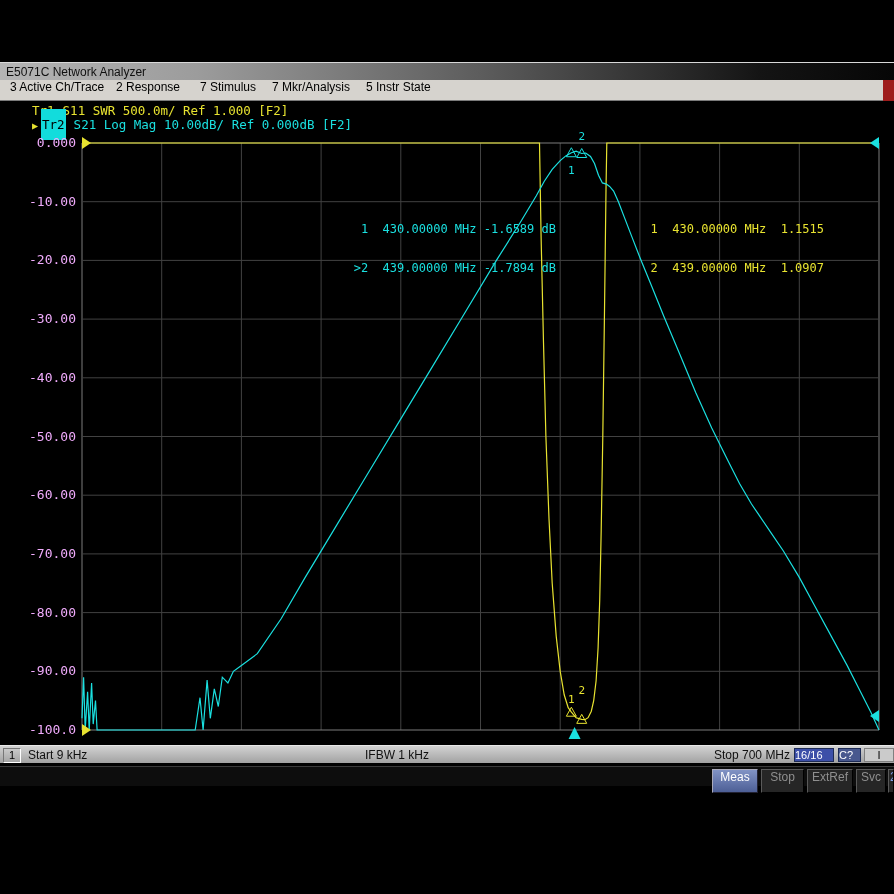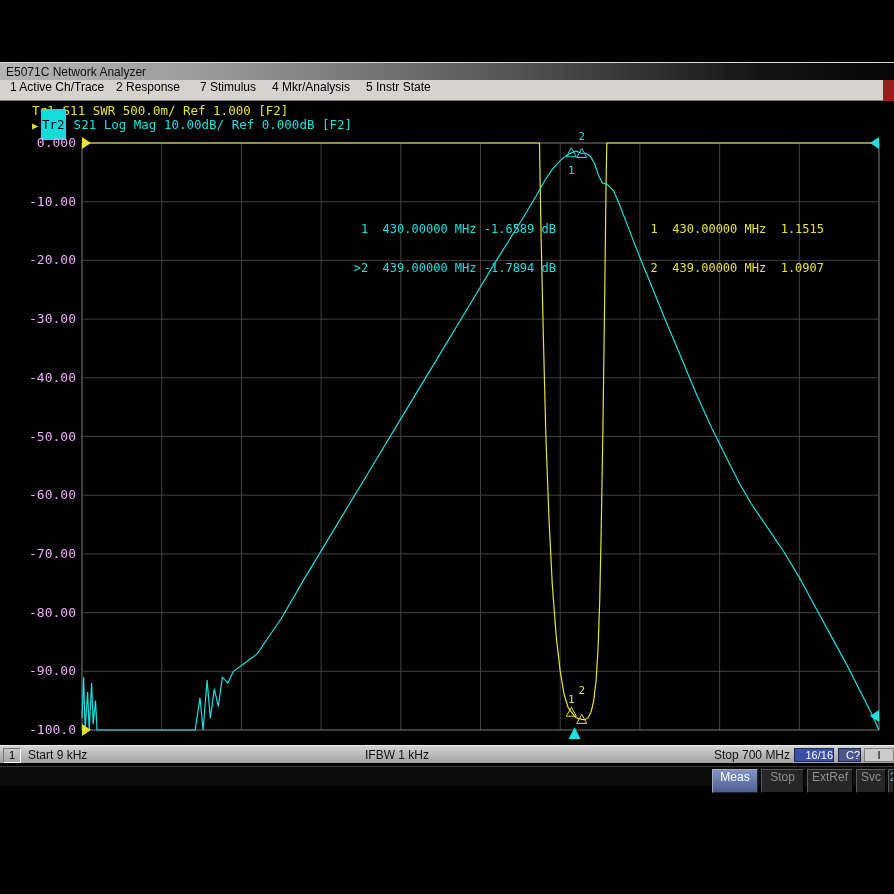--- a/index.html
+++ b/index.html
@@ -40,21 +40,21 @@
   #tr1-readout{left:640px;top:197px;width:184px;color:#e8e330;}
 
   
   .statusbar{position:absolute;left:0;top:745px;width:894px;height:18px;
     background:linear-gradient(#d2d2d2,#a2a2a2);border-top:1px solid #e8e8e8;box-sizing:border-box;}
   .chan-box{position:absolute;left:3px;top:2px;width:16px;height:13px;line-height:13px;
     text-align:center;font:11px "Liberation Sans",sans-serif;color:#000;
     border:1px solid;border-color:#777 #fff #fff #777;}
   .sb-text{position:absolute;top:2px;font:12px "Liberation Sans",sans-serif;color:#101010;}
   .sb-start{left:28px}.sb-ifbw{left:365px}.sb-stop{left:714px}
-  .sb-box{position:absolute;top:2px;height:14px;line-height:14px;text-align:right;
+  .sb-box{position:absolute;top:2px;height:14px;line-height:14px;text-align:left;
     color:#fff;font:11px "Liberation Sans",sans-serif;border:1px solid #1c2a55;box-sizing:border-box;}
   .sb-avg{left:794px;width:40px;background:#3c4fa8;}
   .sb-cor{left:838px;width:23px;background:#48588e;}
   .sb-ibox{position:absolute;top:2px;left:864px;width:30px;height:14px;line-height:12px;
     background:#cbcbcb;border:1px solid #808080;box-sizing:border-box;text-align:center;
     font:11px "Liberation Sans",sans-serif;color:#000;}
 
   
   .softbar{position:absolute;left:0;top:766px;width:894px;height:20px;background:#0d0d0d;
     border-top:1px solid #3a3a3a;box-sizing:border-box;}
@@ -68,24 +68,24 @@
   .sk-more{left:888px;width:6px;overflow:hidden;color:#7f9fe8;padding-left:1px;}
 </style>
 </head>
 <body>
 
 <div class="titlebar">
   <span>E5071C Network Analyzer</span>
 </div>
 
 <div class="menubar">
-  <span class="menu-item mi0">1 Active Ch/Trace</span>
+  <span class="menu-item mi0">3 Active Ch/Trace</span>
   <span class="menu-item mi1">2 Response</span>
   <span class="menu-item mi2">7 Stimulus</span>
-  <span class="menu-item mi3">4 Mkr/Analysis</span>
+  <span class="menu-item mi3">7 Mkr/Analysis</span>
   <span class="menu-item mi4">5 Instr State</span>
   <div class="menu-red"></div>
 </div>
 
 <div class="trace-bar">
   <div class="trline trline1"><span class="t1name">Tr1</span><span class="t1desc">S11 SWR 500.0m/ Ref 1.000 [F2]</span></div>
   <div class="trline trline2"><span class="arrow">▶</span><span class="t2name">Tr2</span><span class="t2desc">S21 Log Mag 10.00dB/ Ref 0.000dB [F2]</span></div>
 </div>
 
 <div id="y-labels">

